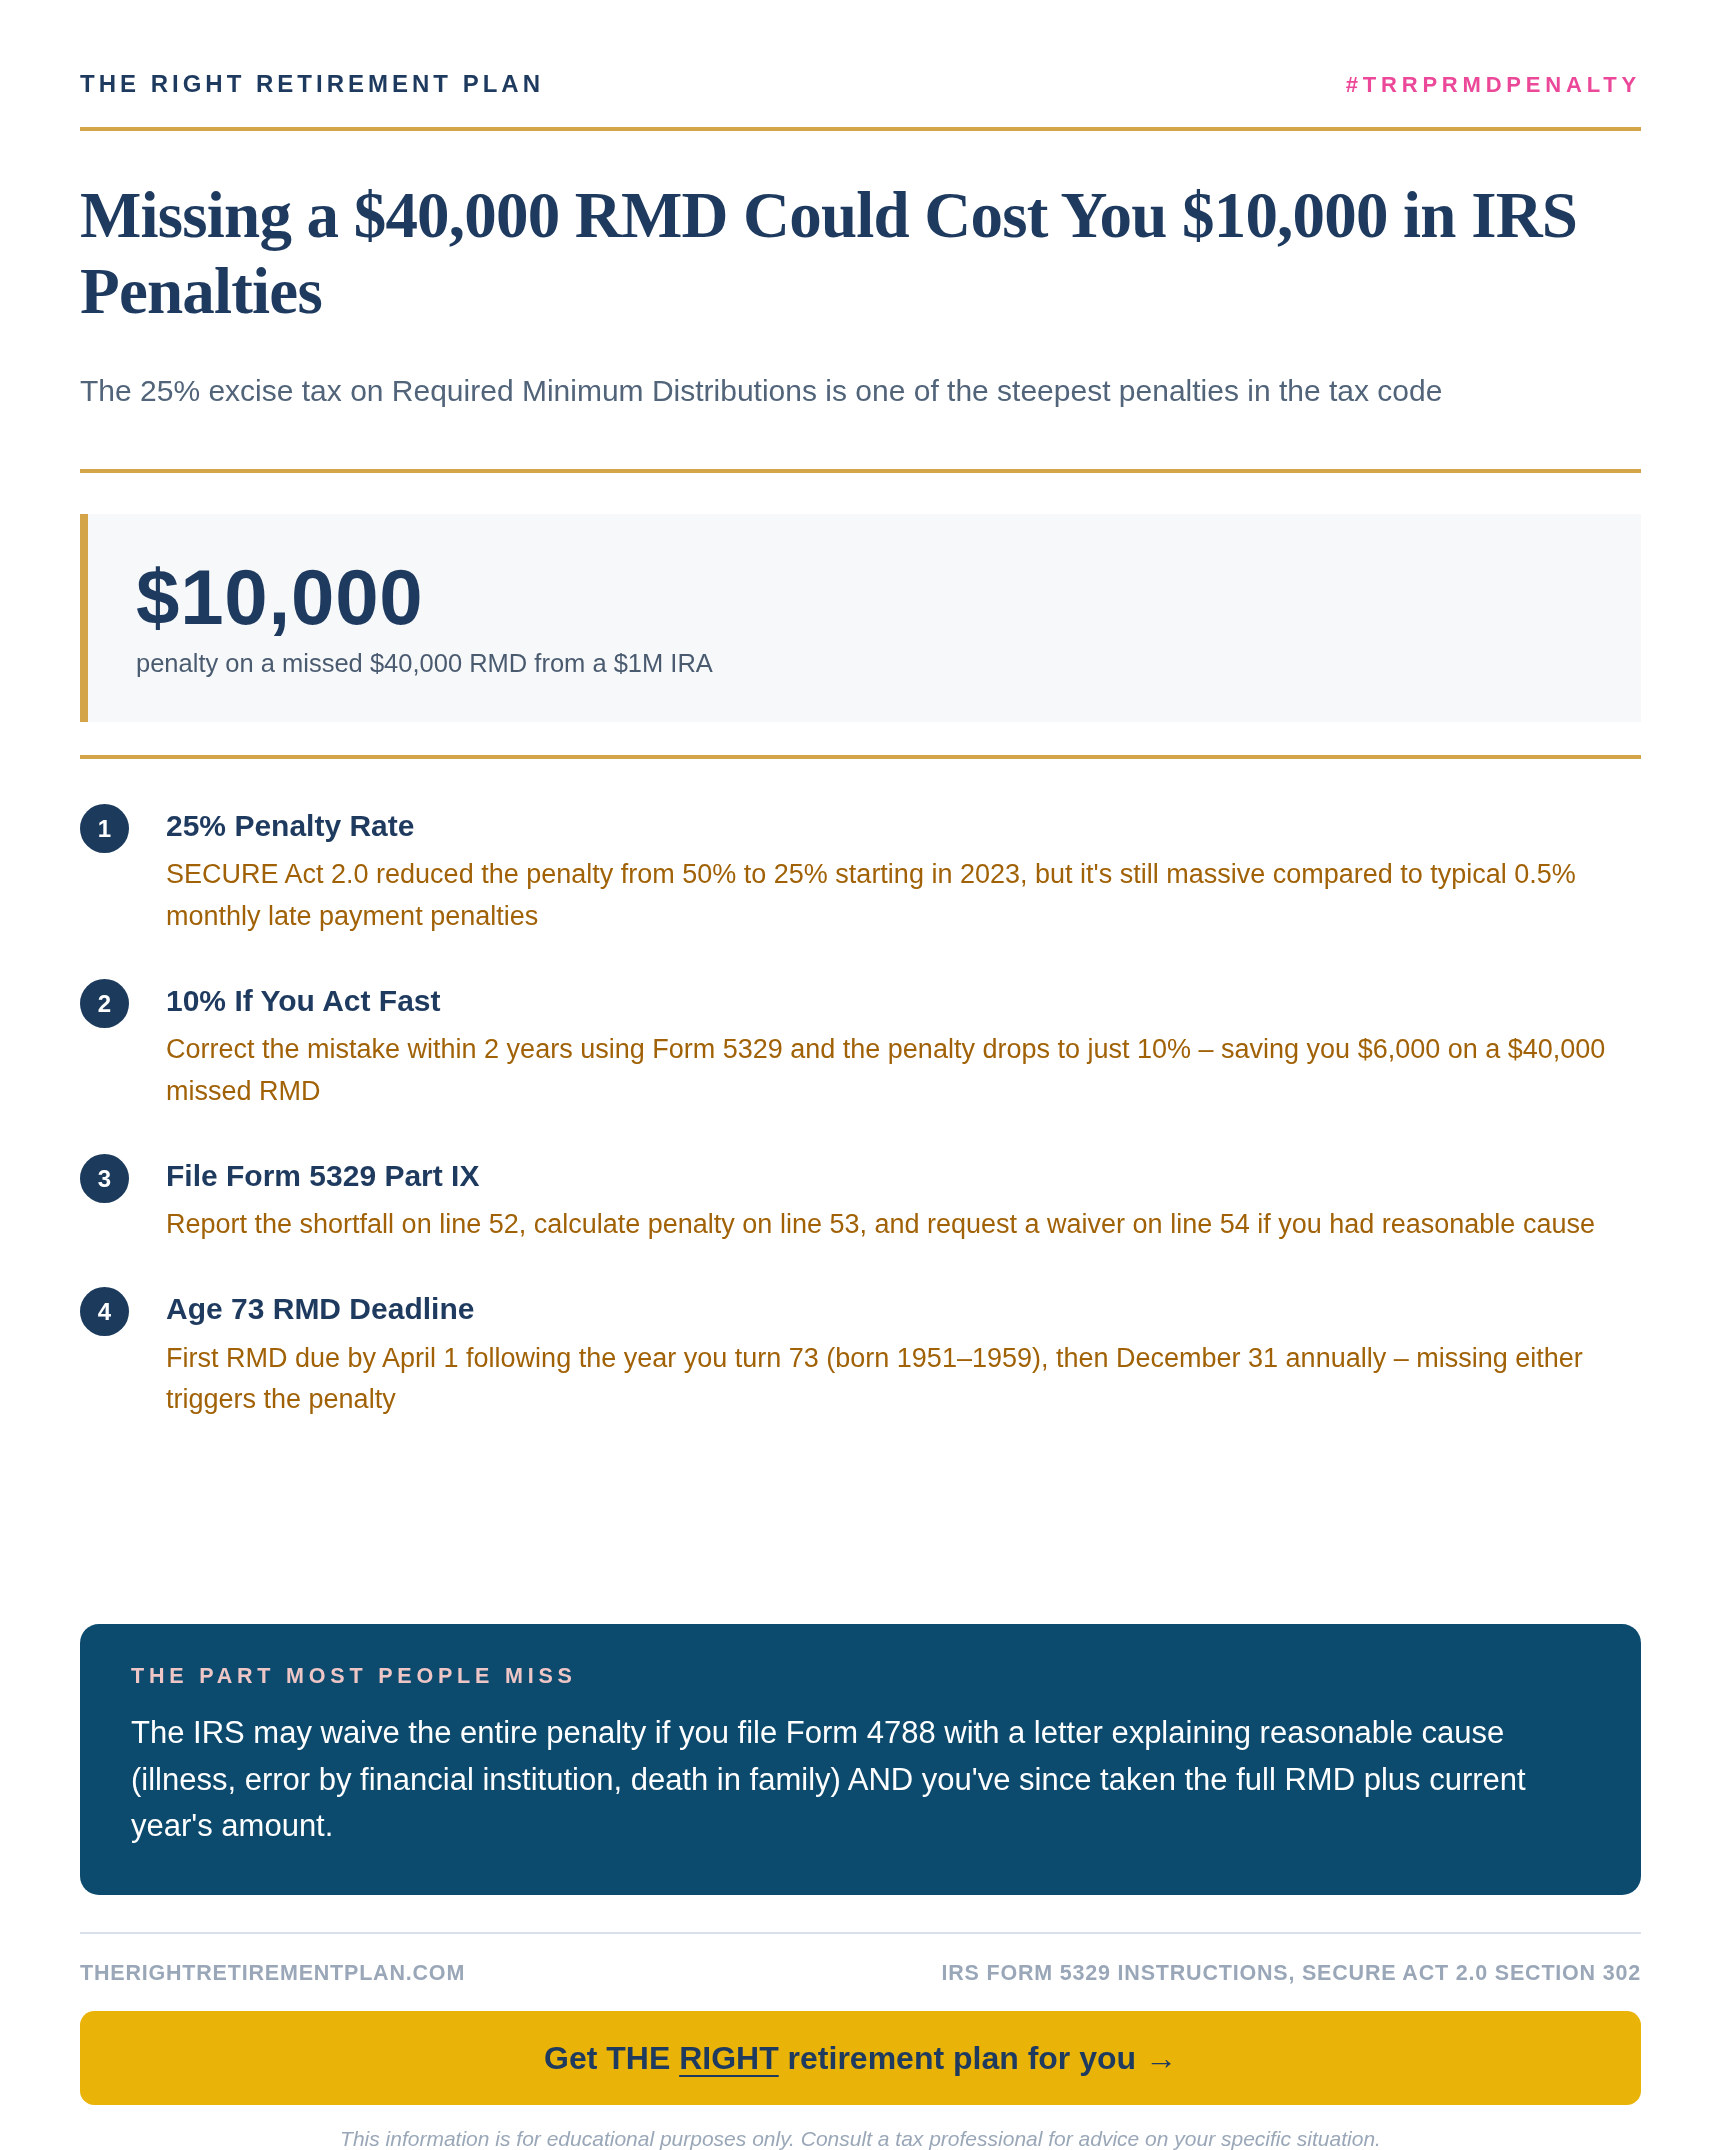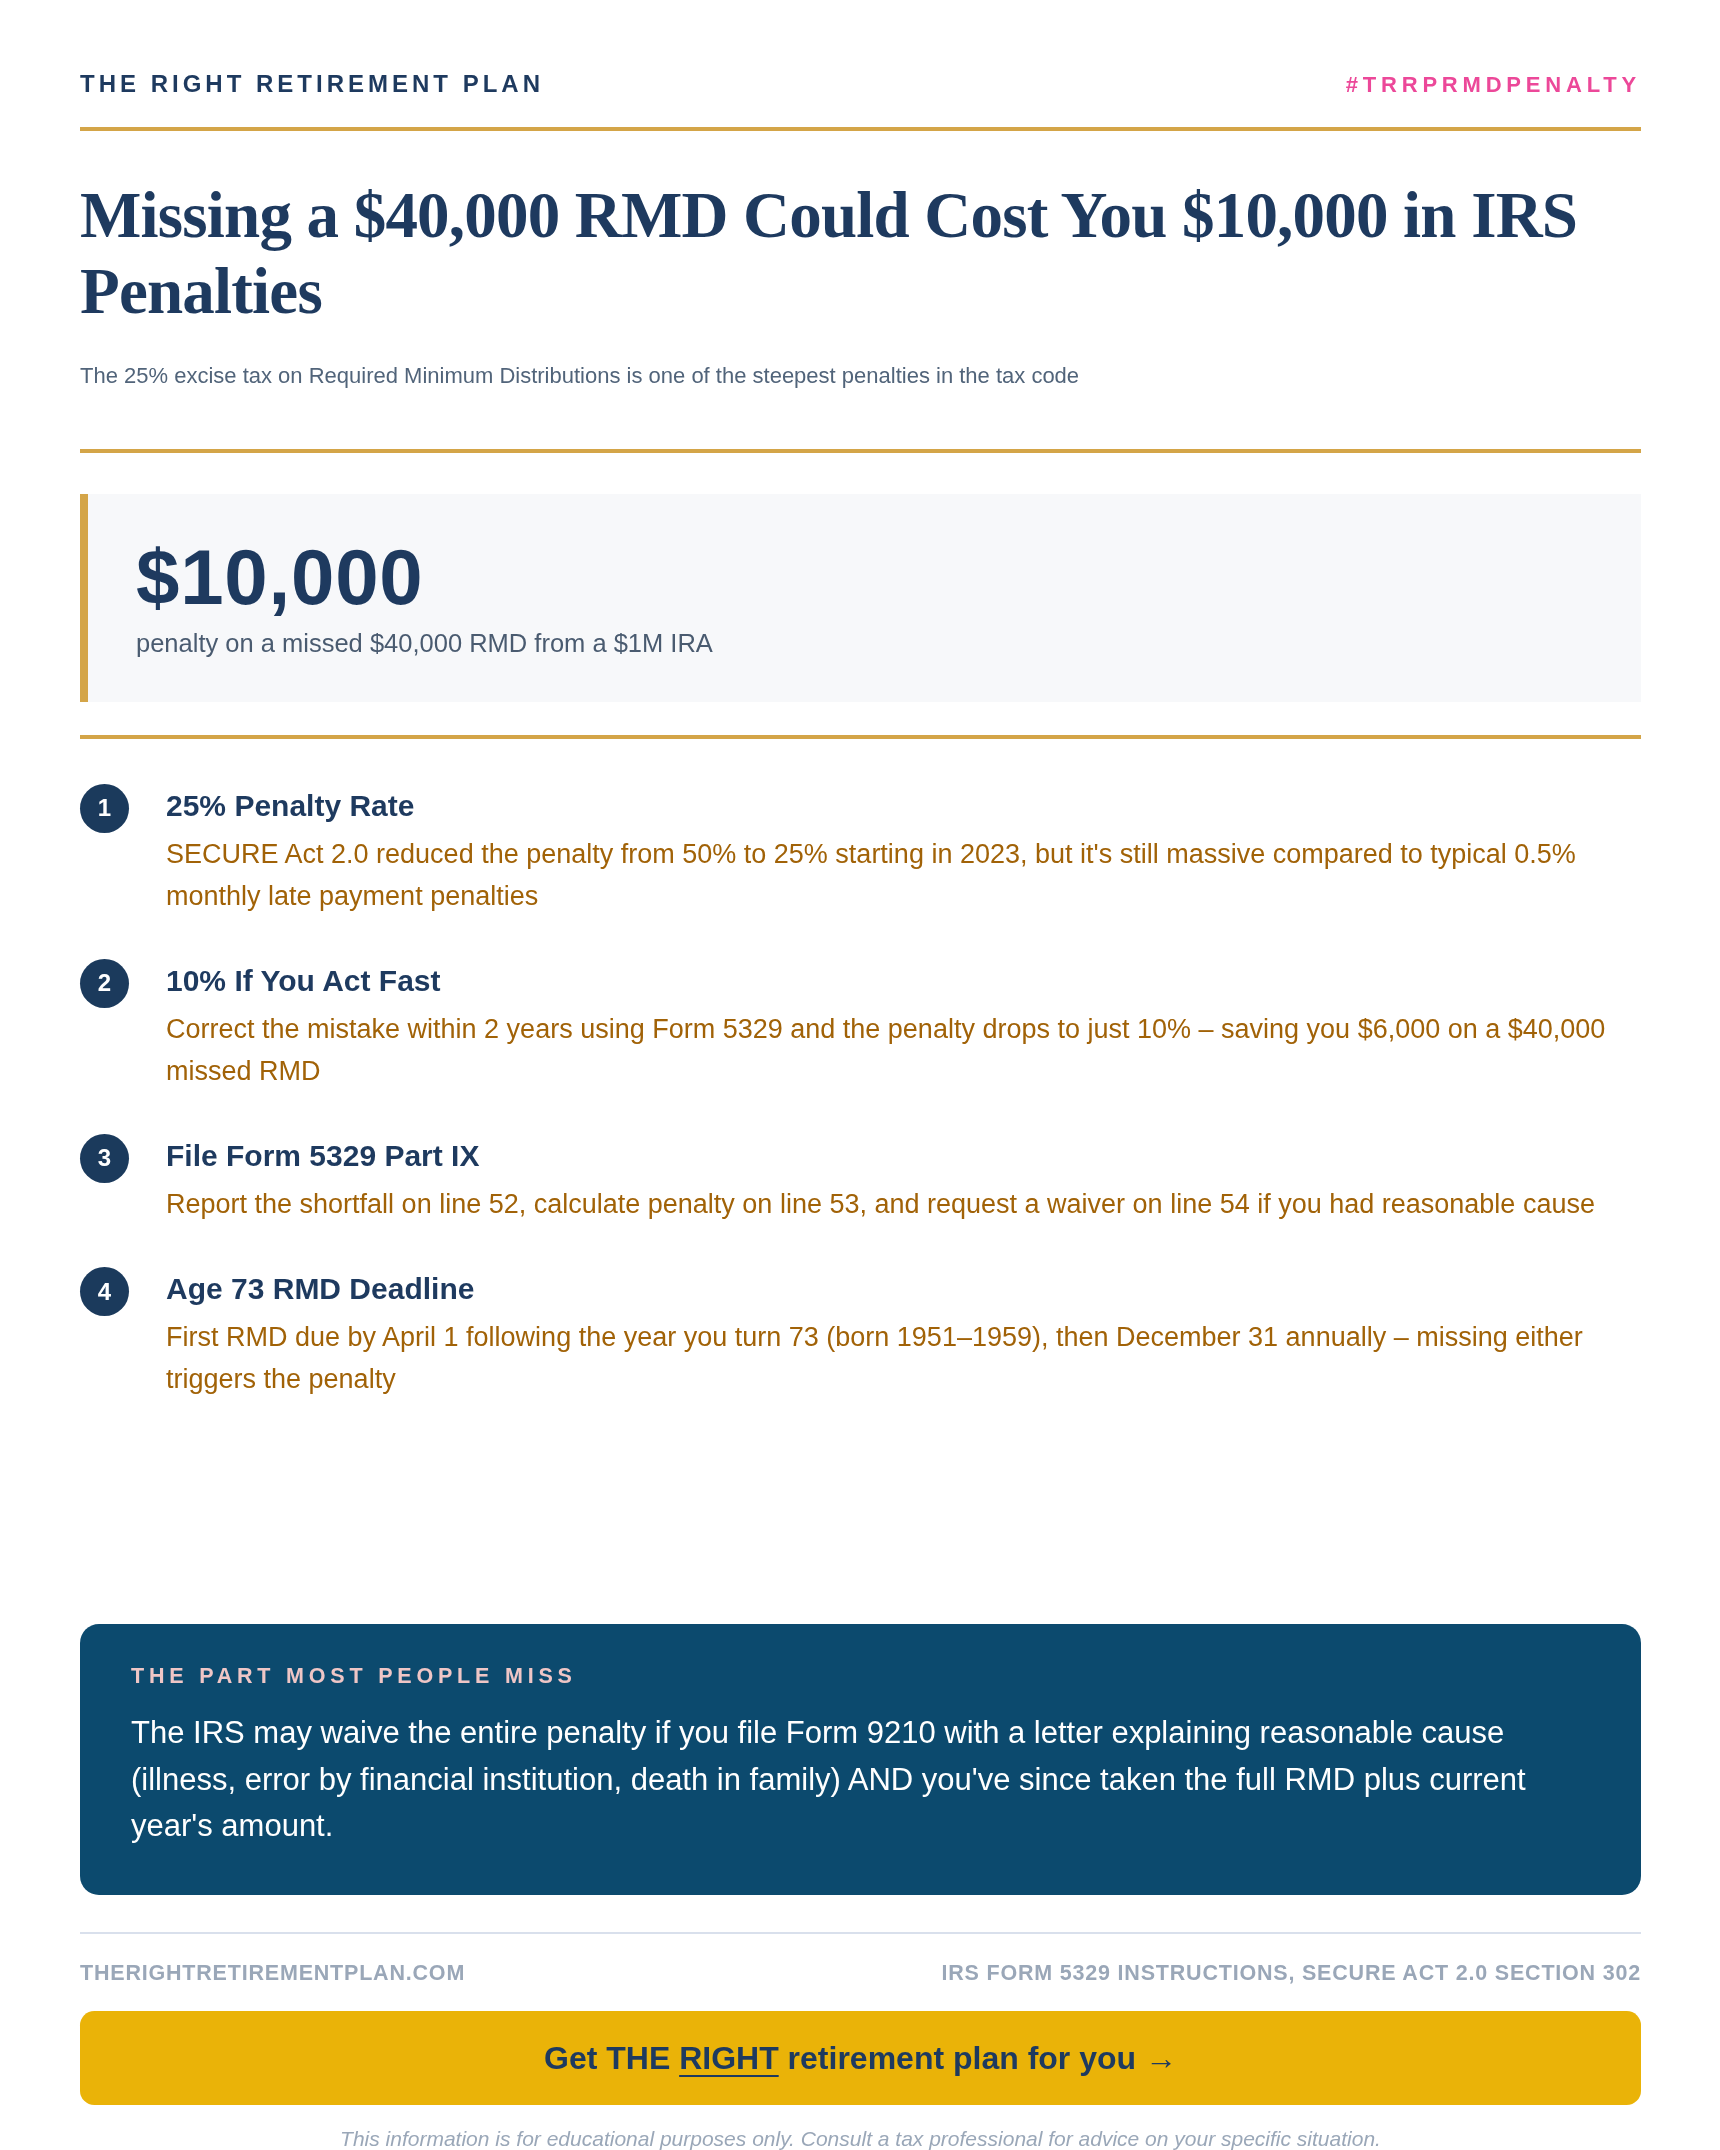--- a/index.html
+++ b/index.html
@@ -48,23 +48,23 @@
     margin-top: 46px;
     color: #1E3A5F;
     font-family: "Liberation Serif", serif;
     font-weight: bold;
     font-size: 65px;
     line-height: 1.17;
     letter-spacing: -0.8px;
     max-width: 1561px;
   }
   .subtitle {
-    margin-top: 32px;
+    margin-top: 41px;
     color: #51647A;
-    font-size: 22px;
+    font-size: 30px;
     line-height: 1.4;
   }
   .rule-gold.after-hero { margin-top: 57px; }
 
   
   .stat-box {
     margin-top: 41px;
     background: #F7F8FA;
     border-left: 8px solid #D4A548;
     padding: 44px 48px;
@@ -247,21 +247,21 @@
       <div>
         <div class="point-title">Age 73 RMD Deadline</div>
         <div class="point-body">First RMD due by April 1 following the year you turn 73 (born 1951–1959), then December 31 annually – missing either triggers the penalty</div>
       </div>
     </div>
 
   </div>
 
   <div class="callout">
     <div class="callout-label">THE PART MOST PEOPLE MISS</div>
-    <div class="callout-body">The IRS may waive the entire penalty if you file Form 9210 with a letter explaining reasonable cause (illness, error by financial institution, death in family) AND you've since taken the full RMD plus current year's amount.</div>
+    <div class="callout-body">The IRS may waive the entire penalty if you file Form 4788 with a letter explaining reasonable cause (illness, error by financial institution, death in family) AND you've since taken the full RMD plus current year's amount.</div>
   </div>
 
   <hr class="footer-divider">
 
   <div class="footer-row">
     <div class="footer-site">THERIGHTRETIREMENTPLAN.COM</div>
     <div class="footer-source">IRS FORM 5329 INSTRUCTIONS, SECURE ACT 2.0 SECTION 302</div>
   </div>
 
   <button class="cta-button">

